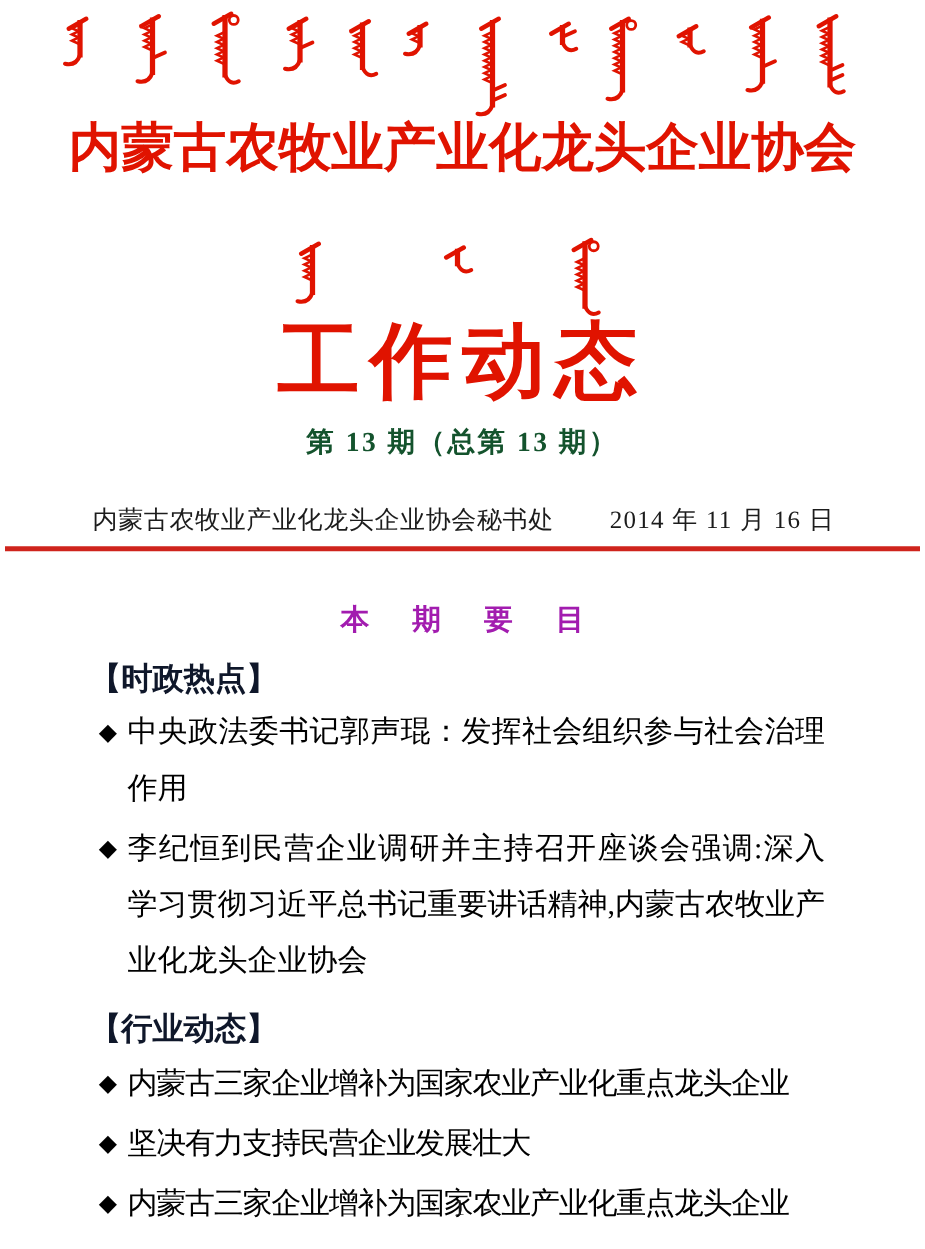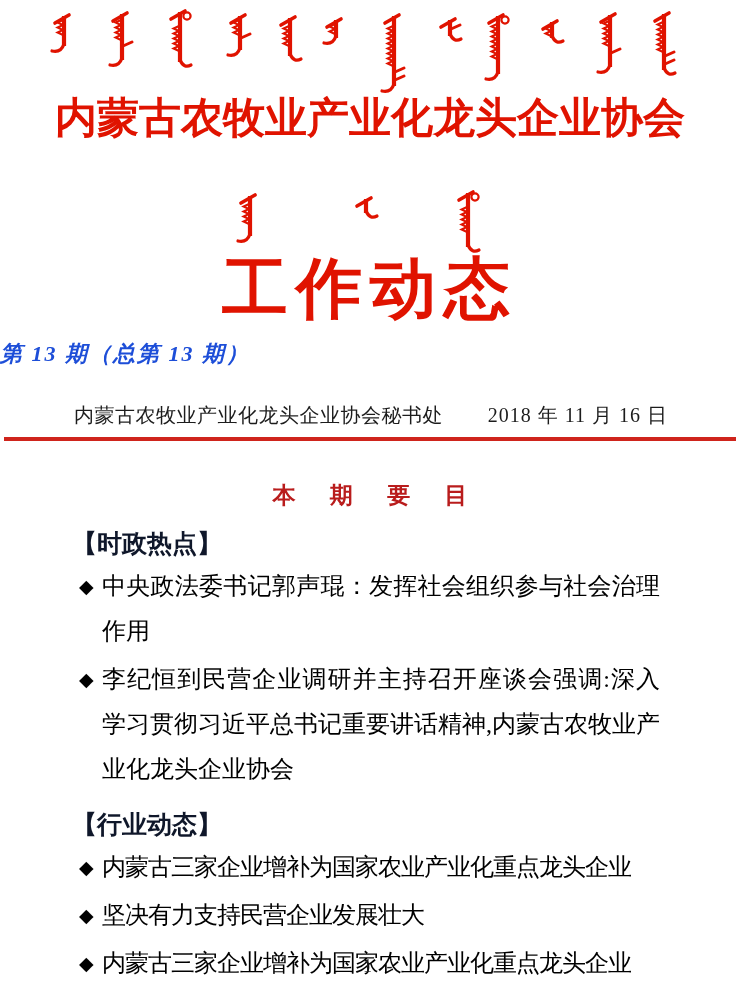--- a/index.html
+++ b/index.html
@@ -44,25 +44,25 @@
     font-weight: bold;
     font-size: 66px;
     letter-spacing: 8px;
     color: var(--accent-red);
     white-space: nowrap;
   }
   .issue-line {
     position: absolute;
     top: 339px; left: 0;
     width: 740px;
+    text-align: center;
     font-weight: bold;
     font-size: 22px;
     letter-spacing: 2px;
-    color: #1d4ed8;
-    font-style: italic;
+    color: #14532d;
   }
   .publisher-row {
     position: absolute;
     top: 402px; left: 74px; right: 72px;
     display: flex;
     justify-content: space-between;
     align-items: baseline;
     font-size: 20px;
     color: #1c1c1c;
     gap: 28px;
@@ -79,36 +79,36 @@
   .toc-heading {
     position: absolute;
     top: 480px; left: 0;
     width: 740px;
     text-align: center;
     font-family: "Liberation Sans", sans-serif;
     font-weight: bold;
     font-size: 23px;
     letter-spacing: 14px;
     text-indent: 14px;
-    color: #b91c1c;
+    color: #a21caf;
   }
   .toc-body {
     position: absolute;
     top: 523px; left: 72px;
     width: 600px;
   }
   .section-title {
     font-family: "Liberation Sans", sans-serif;
     font-weight: bold;
     font-size: 25px;
     color: #0f172a;
     line-height: 36px;
     margin-top: 2px;
   }
-  .toc-section + .toc-section .section-title { margin-top: 14px; }
+  .toc-section + .toc-section .section-title { margin-top: 14px; font-family: Liberation Serif, serif; }
   .toc-item {
     display: flex;
     align-items: flex-start;
     margin-top: 3px;
   }
   .bullet {
     width: 30px;
     flex: 0 0 30px;
     padding-left: 7px;
     font-size: 19px;
@@ -247,21 +247,21 @@
         <path d="M 468 245 Q 472 254 479 250" fill="none" stroke="#e01300" stroke-width="3.2"></path>
       </g>
     </svg>
 
   <div class="bulletin-title">工作动态</div>
 
   <div class="issue-line">第 13 期（总第 13 期）</div>
 
   <div class="publisher-row">
     <span class="publisher-name">内蒙古农牧业产业化龙头企业协会秘书处</span>
-    <span class="issue-date">2018 年 11 月 16 日</span>
+    <span class="issue-date">2014 年 11 月 16 日</span>
   </div>
 
   <div class="red-rule"></div>
 
   <div class="toc-heading">本 期 要 目</div>
 
   <div class="toc-body">
       <div class="toc-section">
         <div class="section-title">【时政热点】</div>
         <div class="toc-item">

